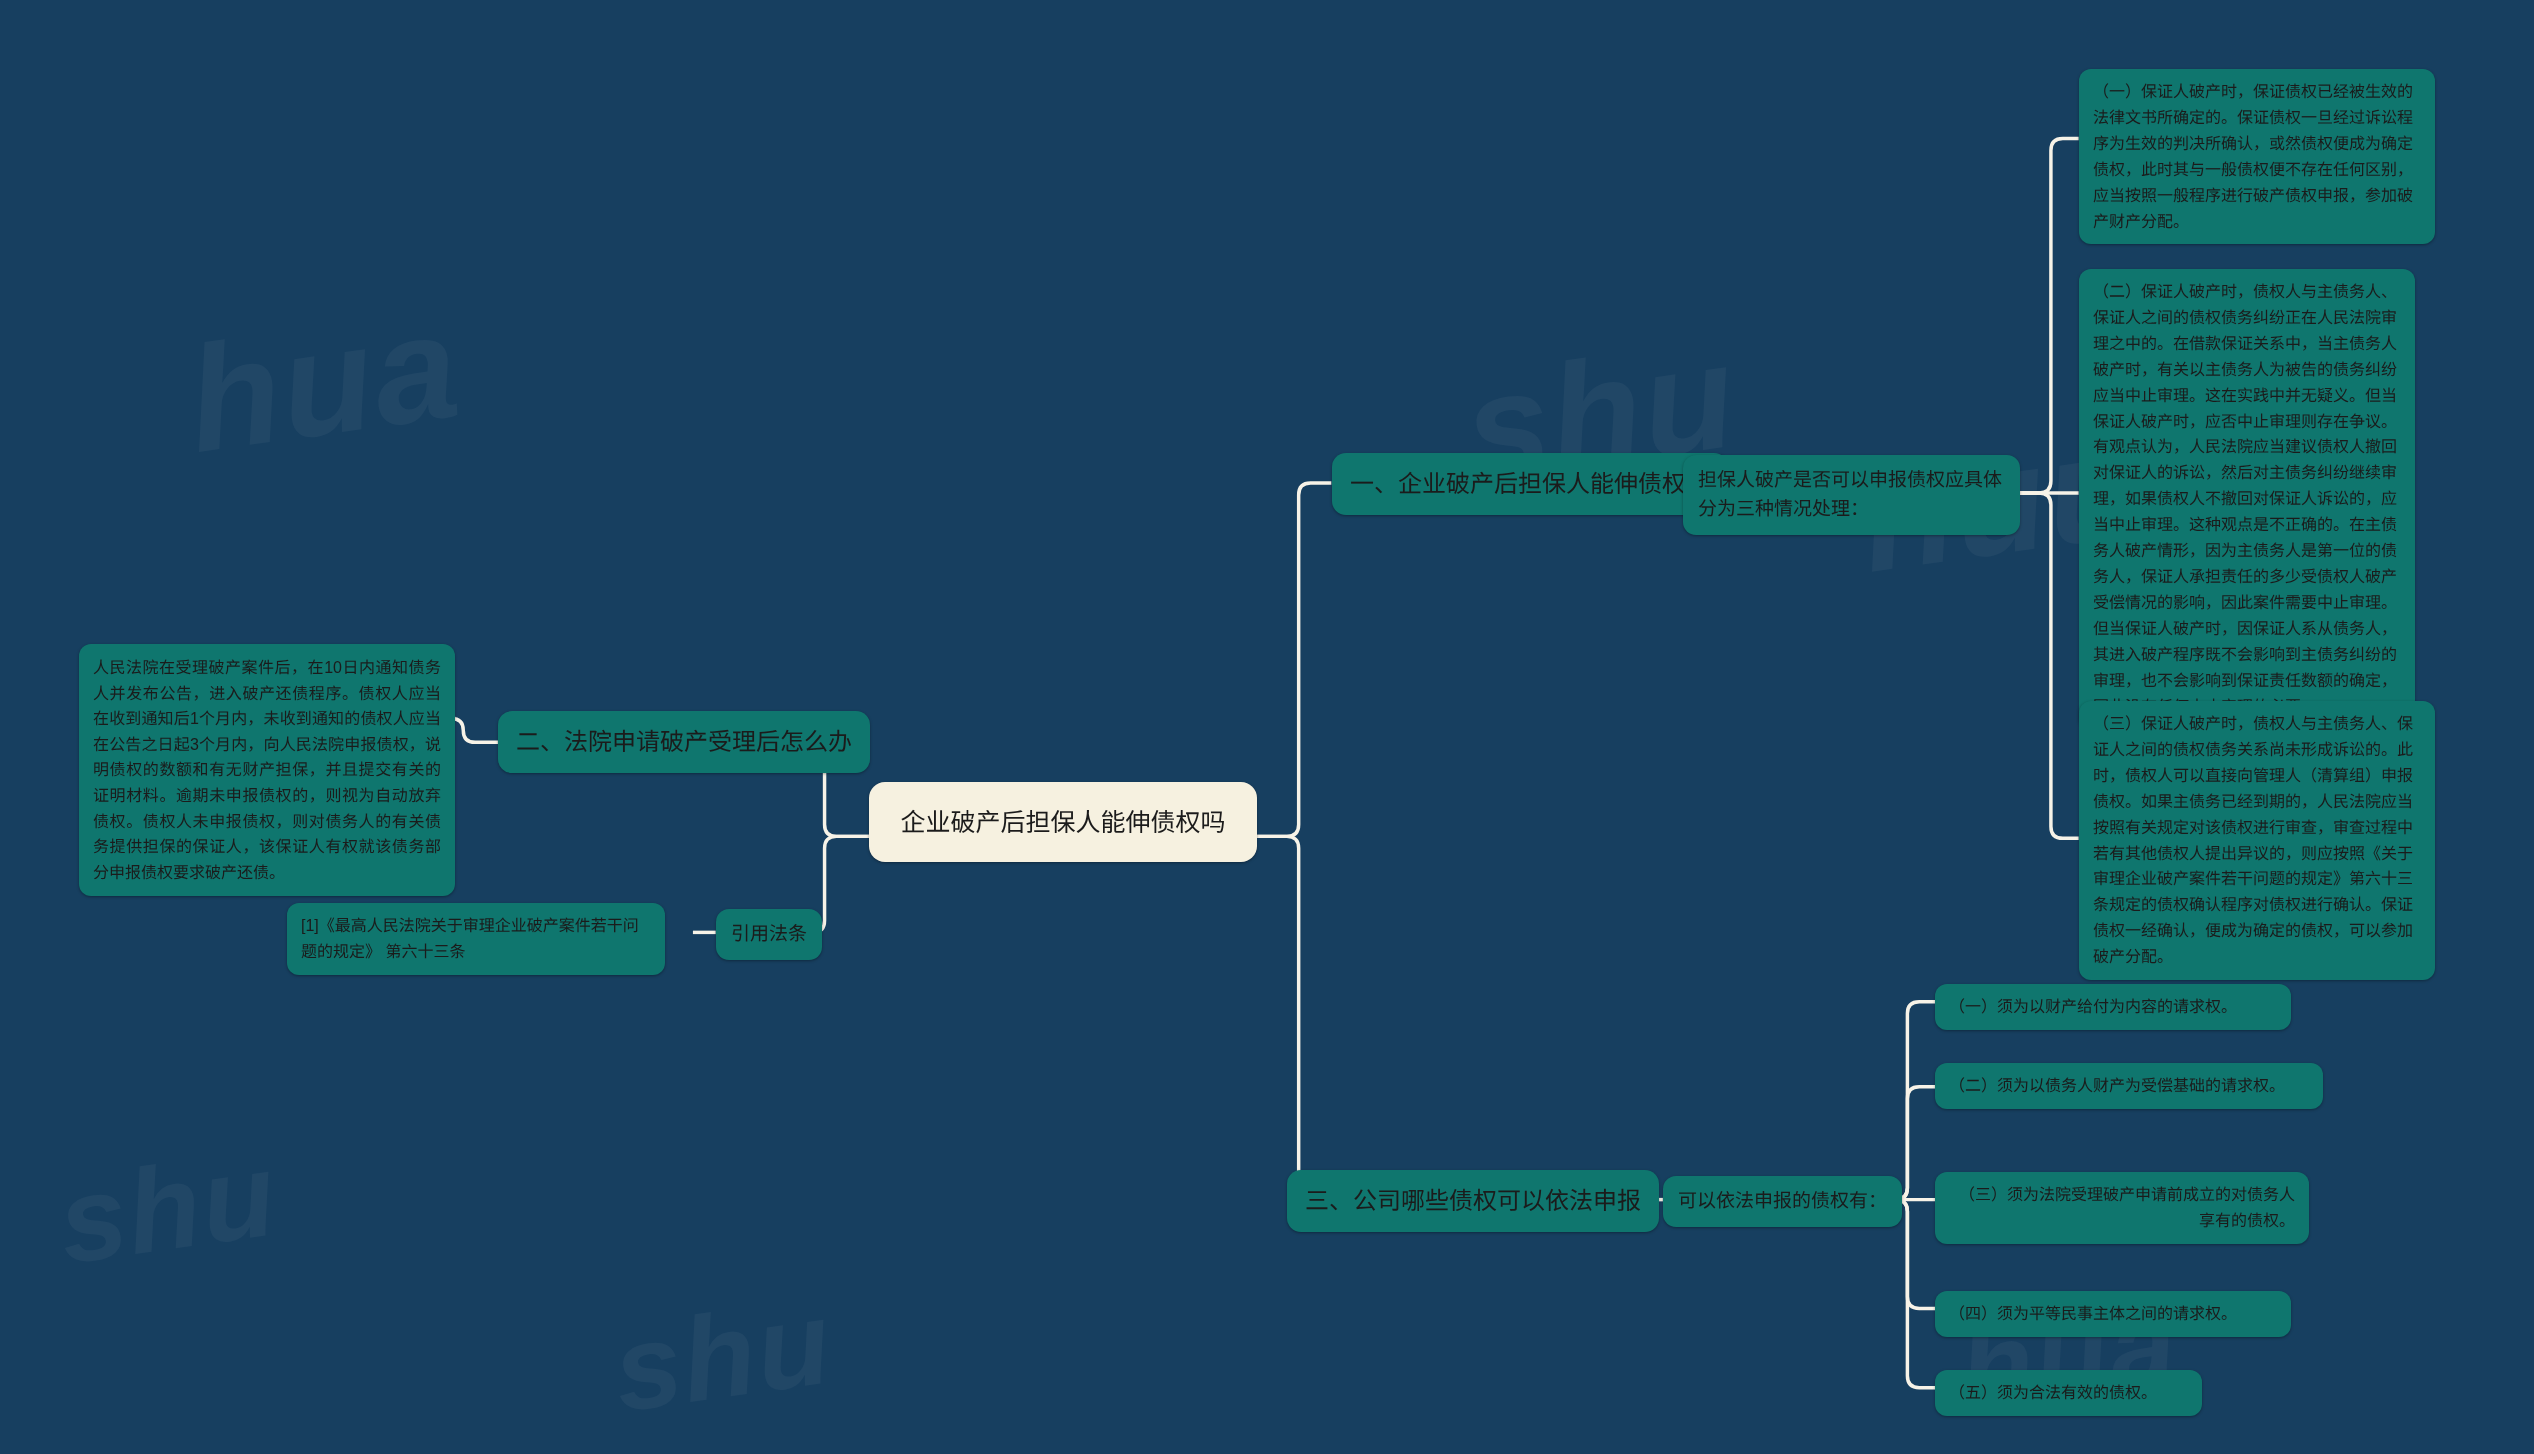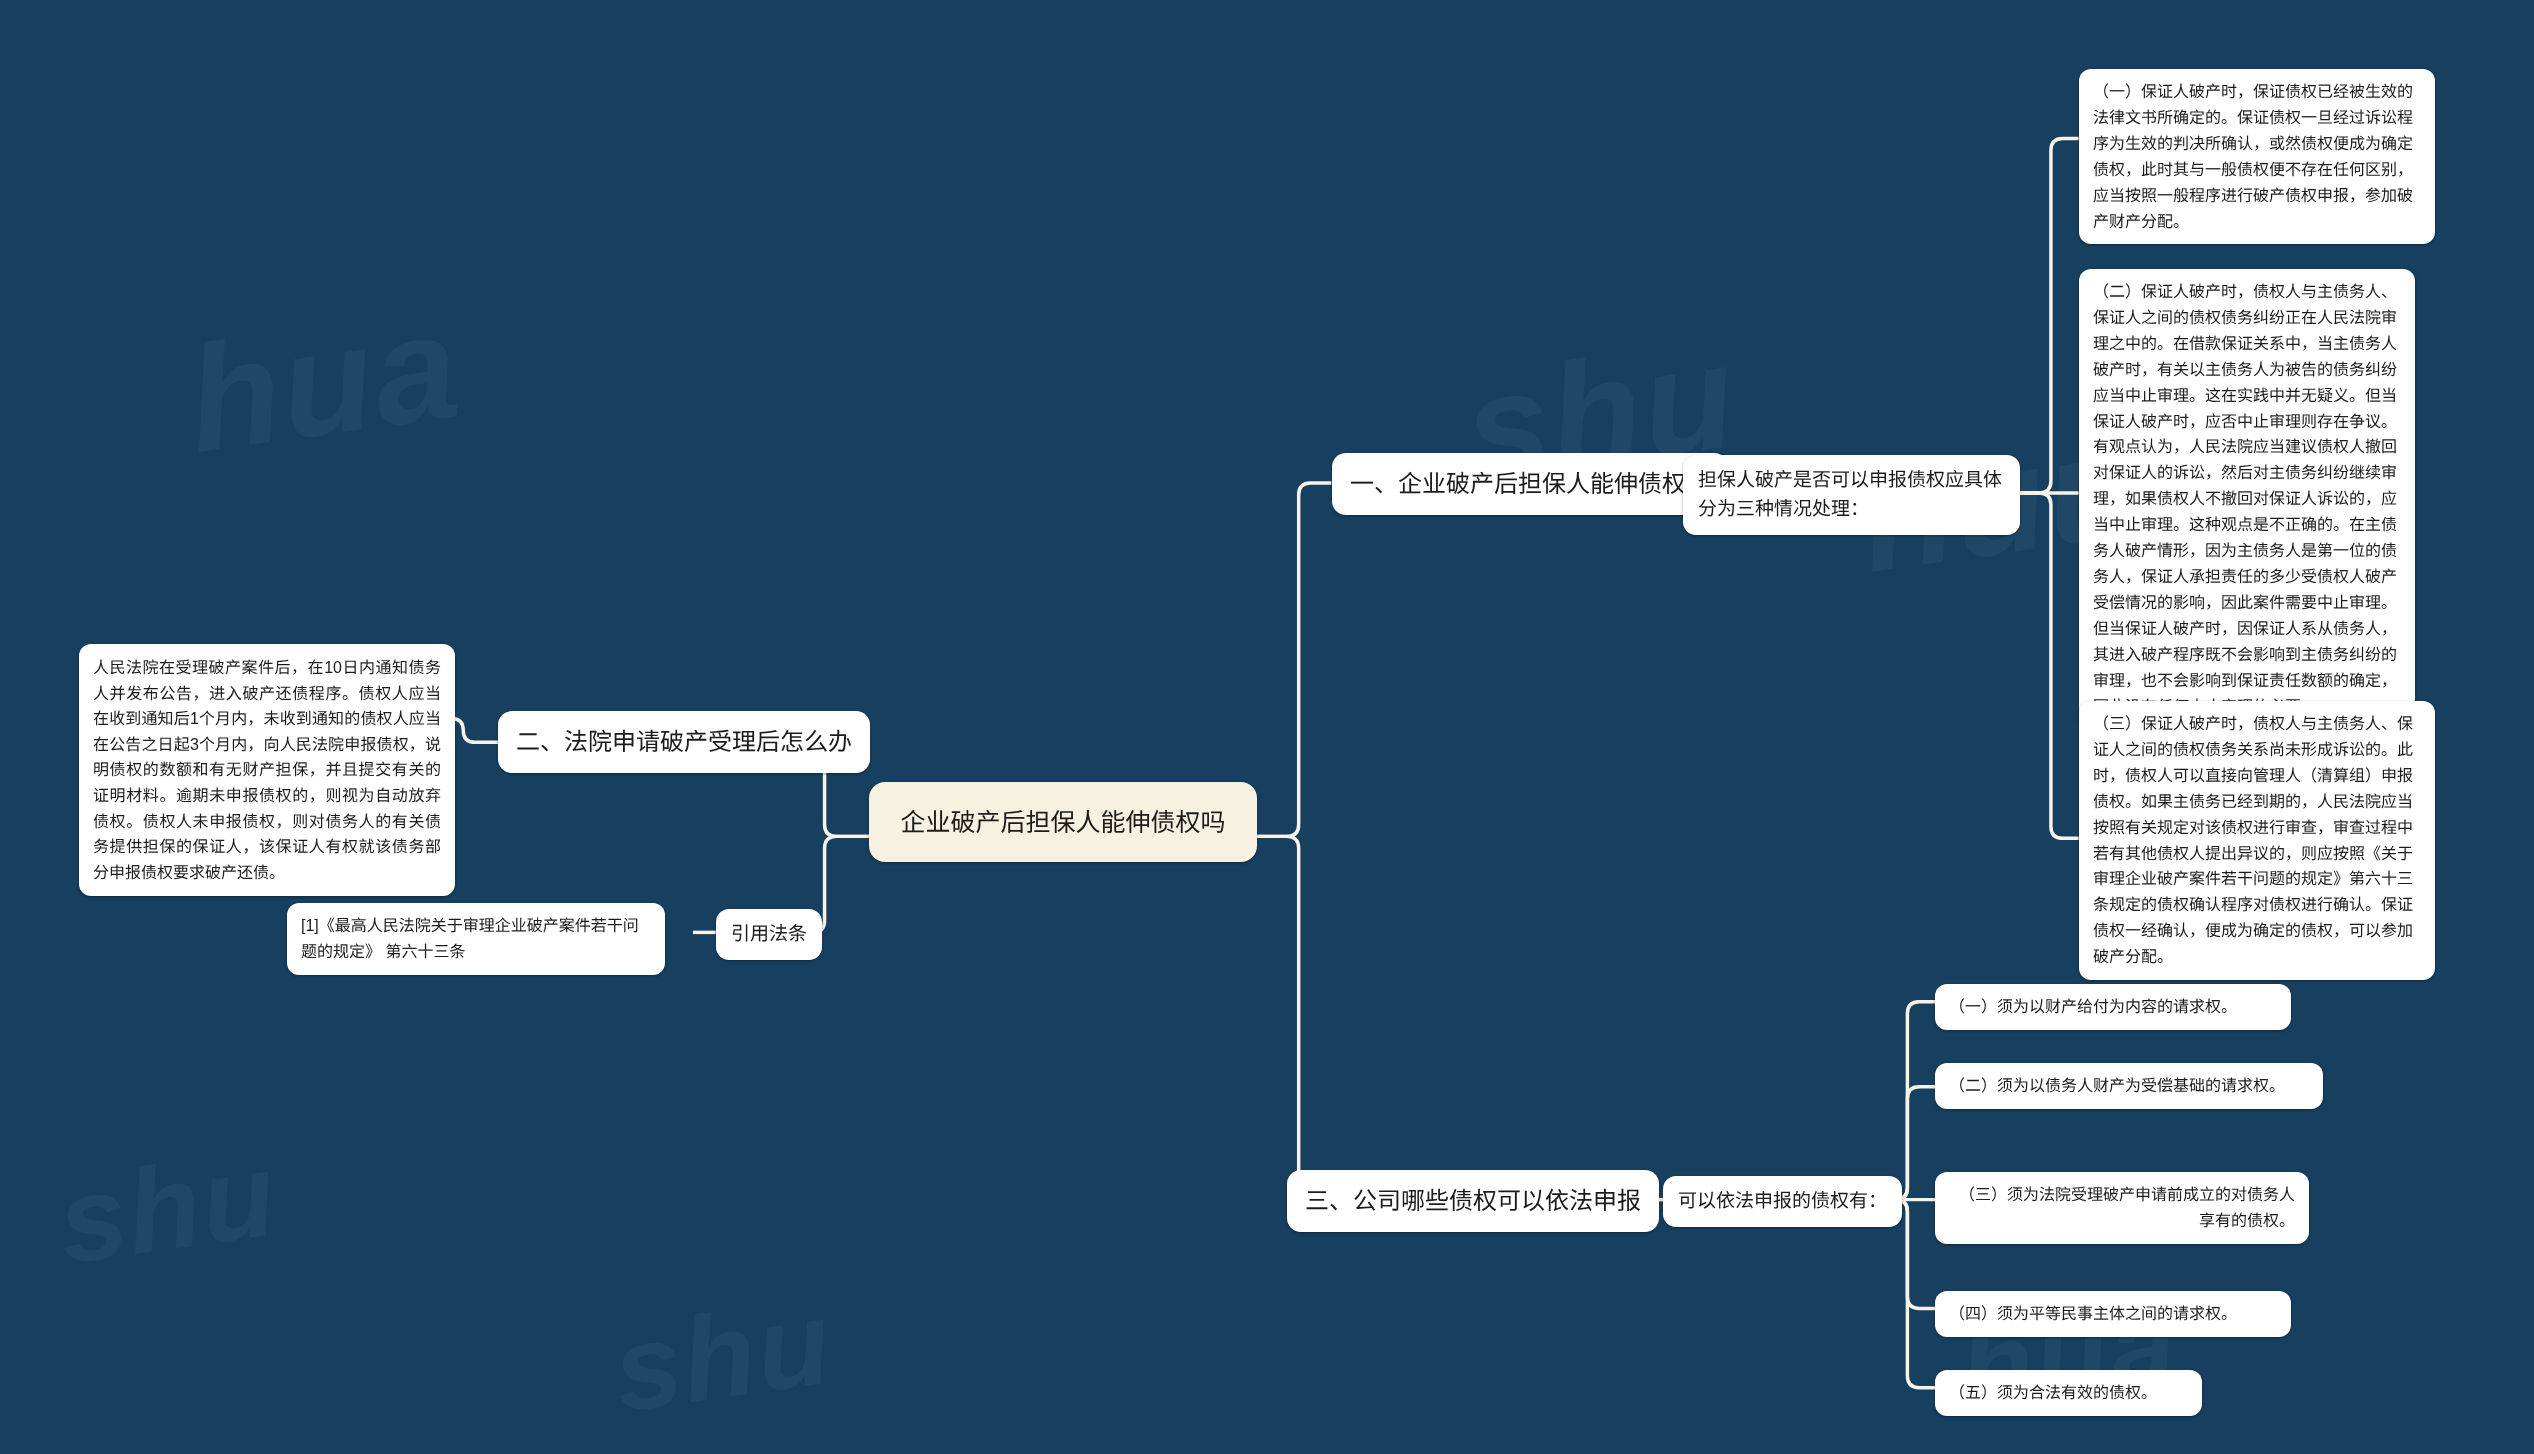--- a/index.html
+++ b/index.html
@@ -46,21 +46,21 @@
     width: 2534px;
     height: 1454px;
     pointer-events: none;
   }
   #links path { fill: none; stroke: #f7f3e8; stroke-width: 3.5; }
 
   
   .node {
     position: absolute;
     box-sizing: border-box;
-    background: #ffffff;
+    background: #0f766e;
     color: #1b1b1b;
     border-radius: 14px;
     padding: 12px 16px;
     line-height: 1.52;
     box-shadow: 0 1px 3px rgba(0,0,0,0.35);
   }
 
   .node.root {
     background: #f6f1e0;
     border-radius: 16px;

